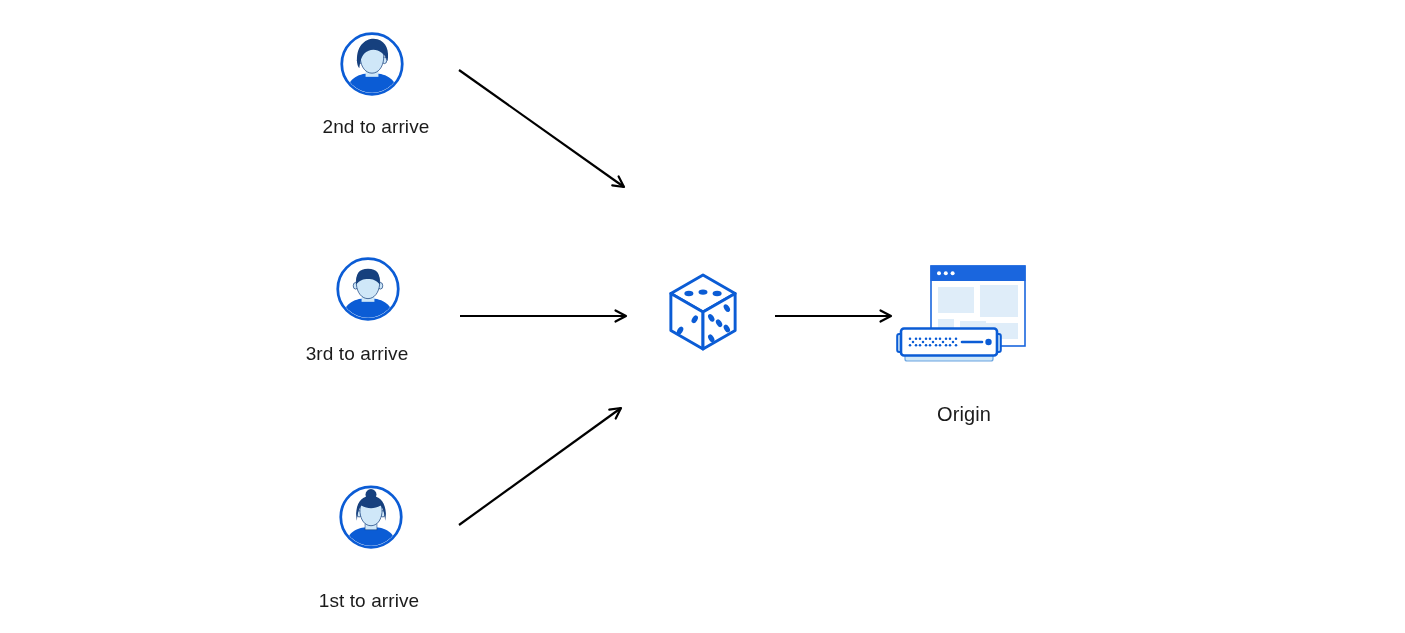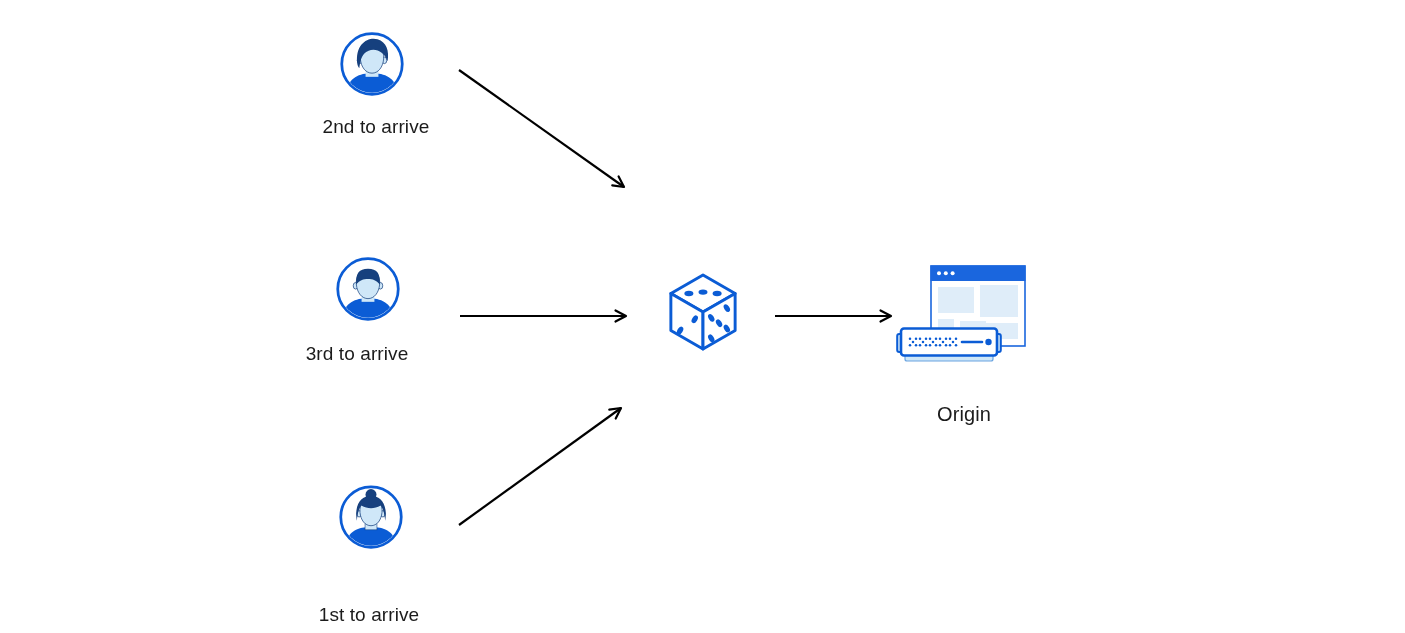--- a/index.html
+++ b/index.html
@@ -107,21 +107,21 @@
         <path d="M6,72 C9,52 21,47 36,47 C51,47 63,52 66,72 Z" fill="var(--accent-blue)"></path>
         <rect x="29.5" y="37" width="13" height="13" fill="var(--light-blue-fill)" stroke="var(--dark-navy)" stroke-width="0.6"></rect>
         <circle cx="36" cy="11.5" r="6" fill="var(--dark-navy)"></circle>
         <ellipse cx="23" cy="32.5" rx="2.5" ry="3.5" fill="var(--light-blue-fill)" stroke="var(--dark-navy)" stroke-width="0.8"></ellipse>
         <ellipse cx="49" cy="32.5" rx="2.5" ry="3.5" fill="var(--light-blue-fill)" stroke="var(--dark-navy)" stroke-width="0.8"></ellipse>
         <path d="M36,16 C44,16 48.8,22 48,31 C47.2,39.5 42.5,45.5 36,45.5 C29.5,45.5 24.8,39.5 24,31 C23.2,22 28,16 36,16 Z" fill="var(--light-blue-fill)" stroke="var(--dark-navy)" stroke-width="0.8"></path>
         <path d="M20.5,40 C17.5,21 26,13 36,13 C46,13 54.5,21 51.5,40 C50.5,31 49,26.5 46.5,23.5 C39.5,27.5 32.5,27.5 25.5,23.5 C23,26.5 21.5,31 20.5,40 Z" fill="var(--dark-navy)"></path>
       </g>
     </svg>
   </div>
-  <div class="node-label" style="left:369px;top:604px;">1st to arrive</div>
+  <div class="node-label" style="left:369px;top:590px;">1st to arrive</div>
 
   <div class="node" style="left:666px;top:272px;">
     <svg class="icon-box" width="74" height="80" viewBox="0 0 76 82">
       <g fill="#fff" stroke="var(--accent-blue)" stroke-width="3" stroke-linejoin="round">
         <polygon points="38,3 71,22 38,41 5,22"></polygon>
         <polygon points="5,22 38,41 38,79 5,60"></polygon>
         <polygon points="38,41 71,22 71,60 38,79"></polygon>
       </g>
       <g fill="var(--accent-blue)">
         <ellipse cx="23.5" cy="22" rx="4.6" ry="2.7"></ellipse>

